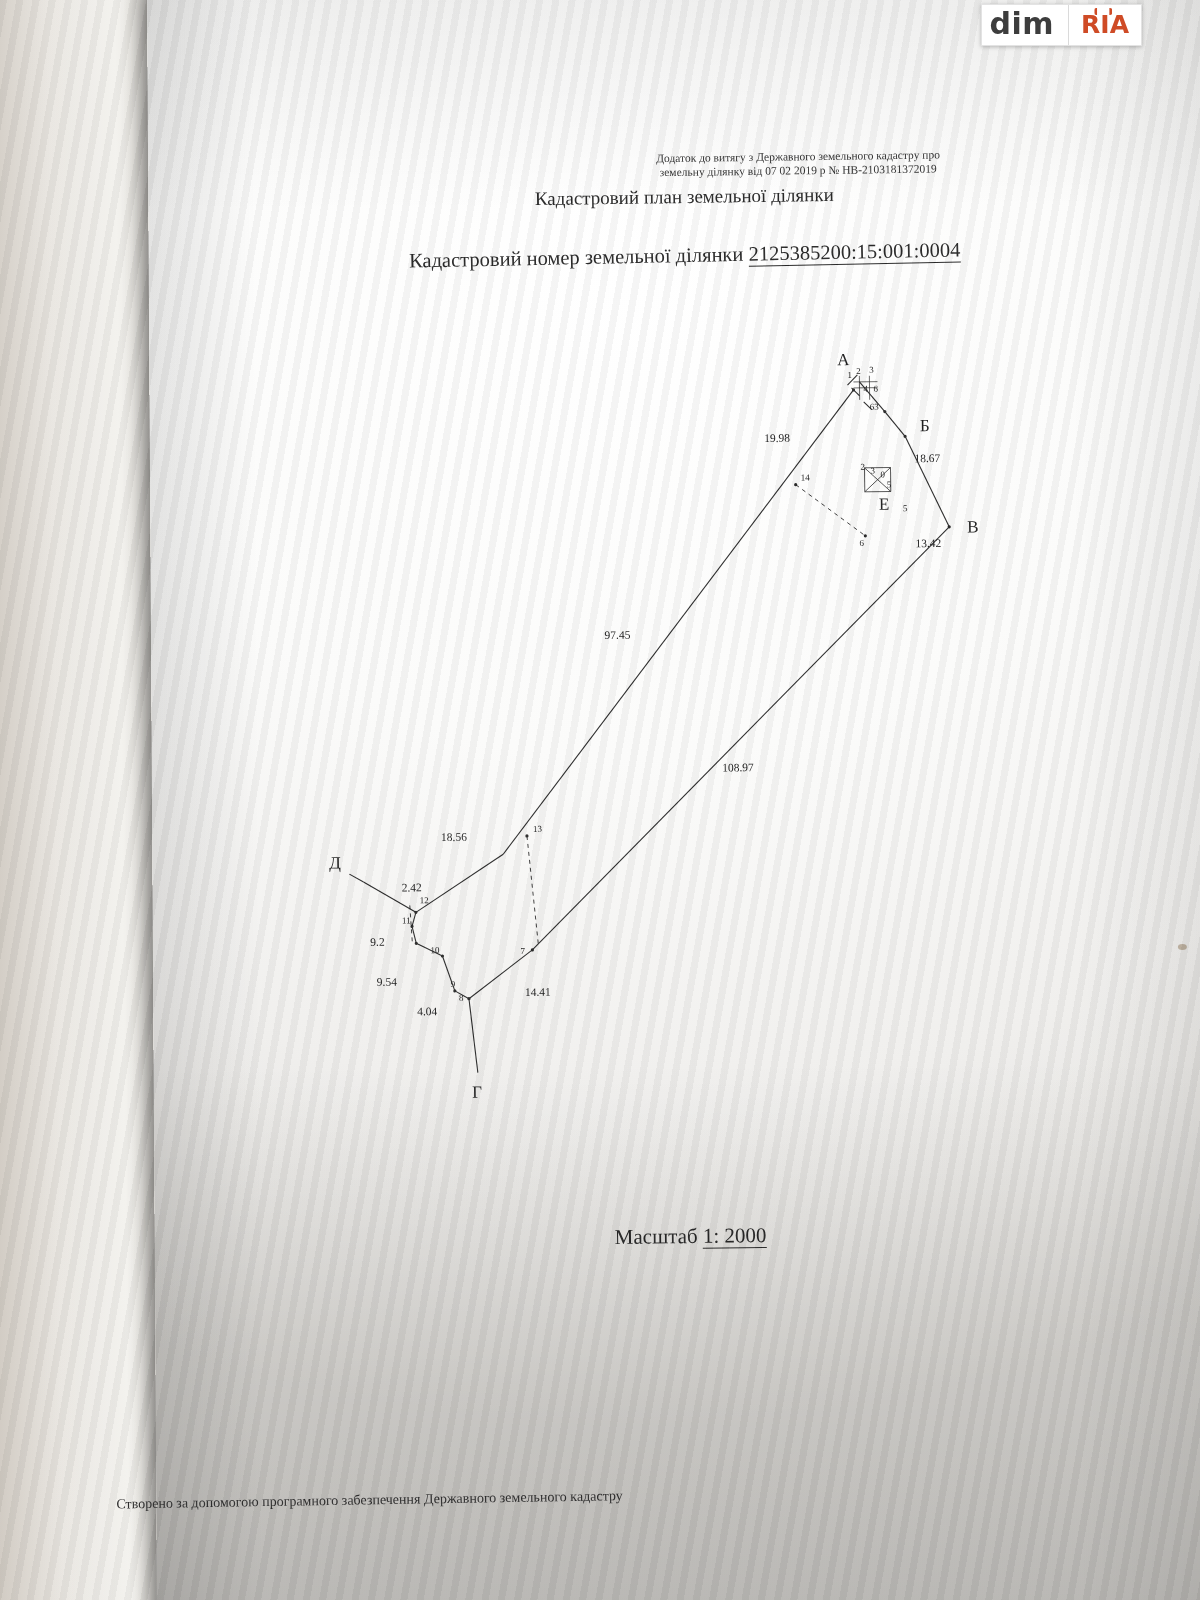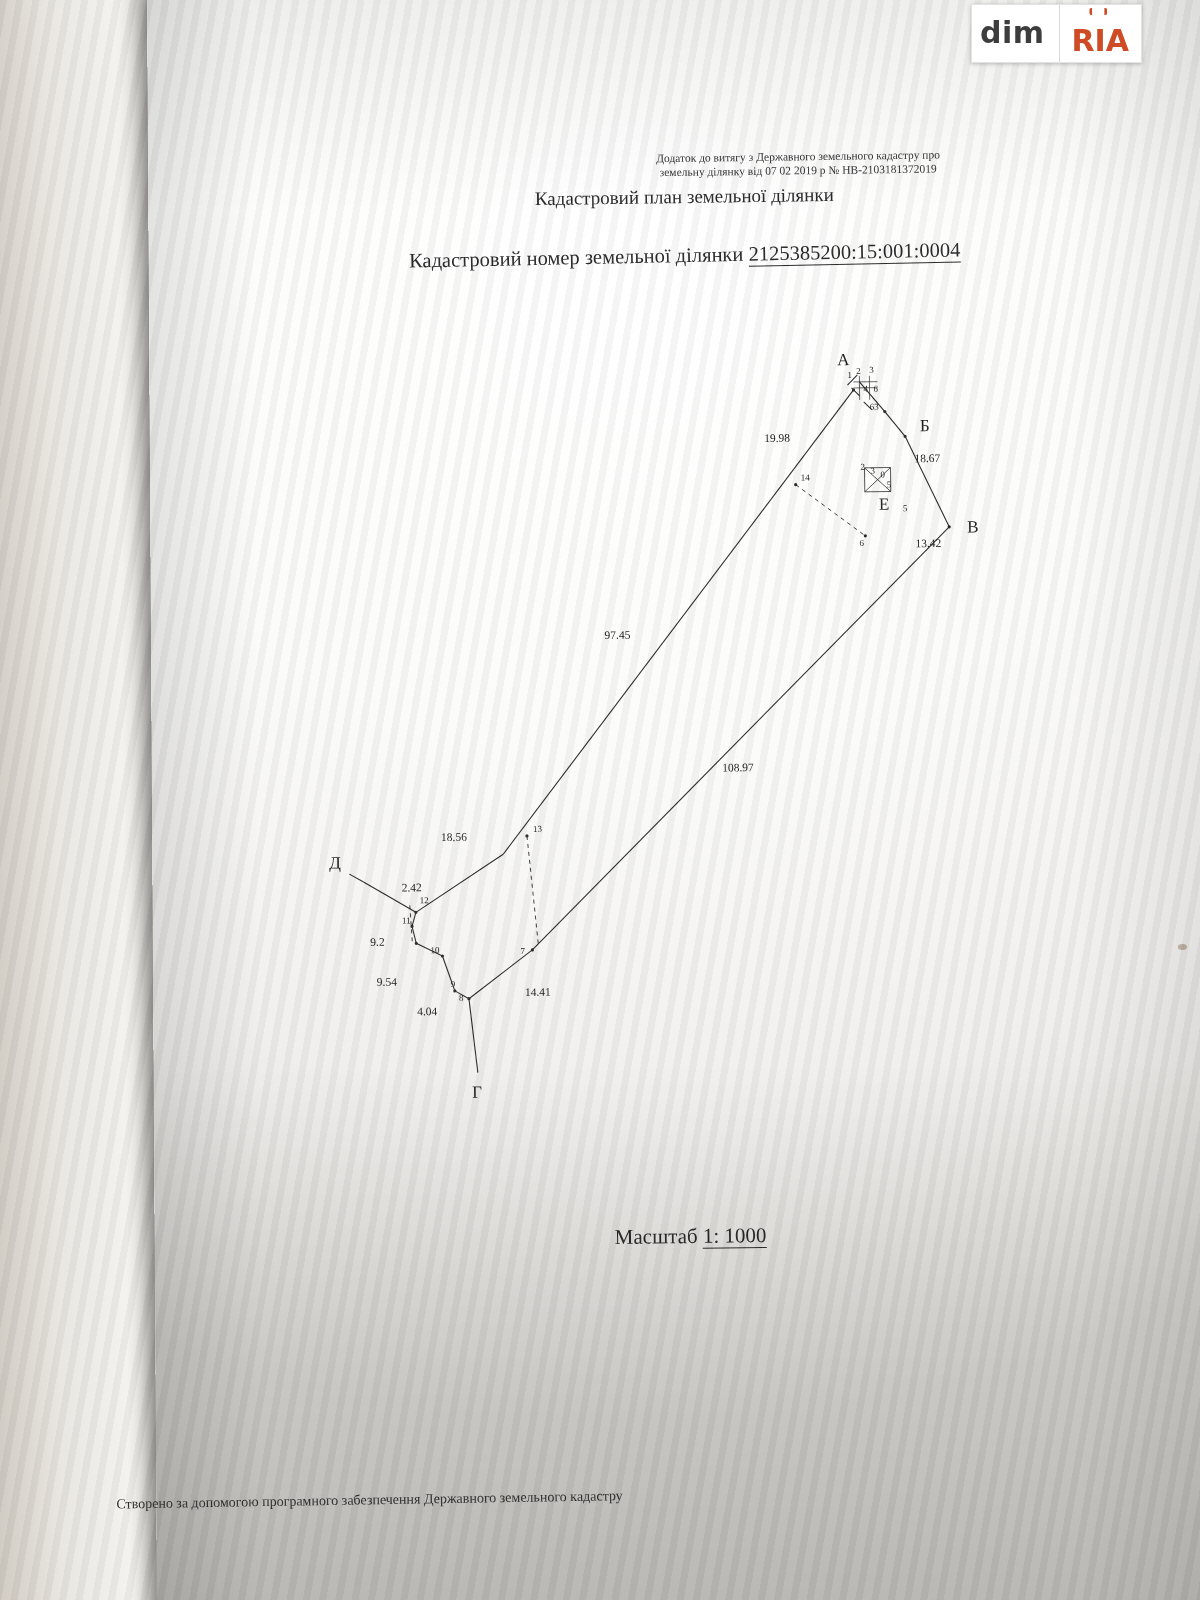--- a/index.html
+++ b/index.html
@@ -78,24 +78,24 @@
     font-family:"DejaVu Sans", sans-serif;
     font-weight:700;
     font-size:30px;
     color:#3d3d3d;
     letter-spacing:.5px;
     line-height:1;
     display:flex; align-items:center;
   }
   #logo .sep{ width:1px; background:#dadada; }
   #logo .ria{
-    padding:21px 12px 6px 12px;
+    padding:4px 12px 6px 12px;
     font-family:"DejaVu Sans", sans-serif;
     font-weight:700;
-    font-size:30px;
+    font-size:25px;
     color:#cf4b26;
     line-height:1;
     display:flex; align-items:center;
     position:relative;
   }
   #logo .ria .tick{
     position:absolute;
     left:50%; top:3px;
     width:12px; height:7px;
     border-left:3px solid #cf4b26;
@@ -298,21 +298,21 @@
         <text class="pl-lbl-sm" x="276" y="638">10</text>
         <text class="pl-lbl-sm" x="366" y="640">7</text>
         <text class="pl-lbl-sm" x="296" y="672">9</text>
         <text class="pl-lbl-sm" x="304" y="686">8</text>
 
       </svg>
     </div>
 
     <div id="scale-line" class="doc-text">
       <span>Масштаб</span>
-      <span class="val">1: 1000</span>
+      <span class="val">1: 2000</span>
     </div>
 
     <div id="footer-line" class="doc-text">
       <span class="inner">Створено за допомогою програмного забезпечення Державного земельного кадастру</span>
     </div>
 
     <div id="smudge"></div>
   </div>
 
   <div id="logo">

